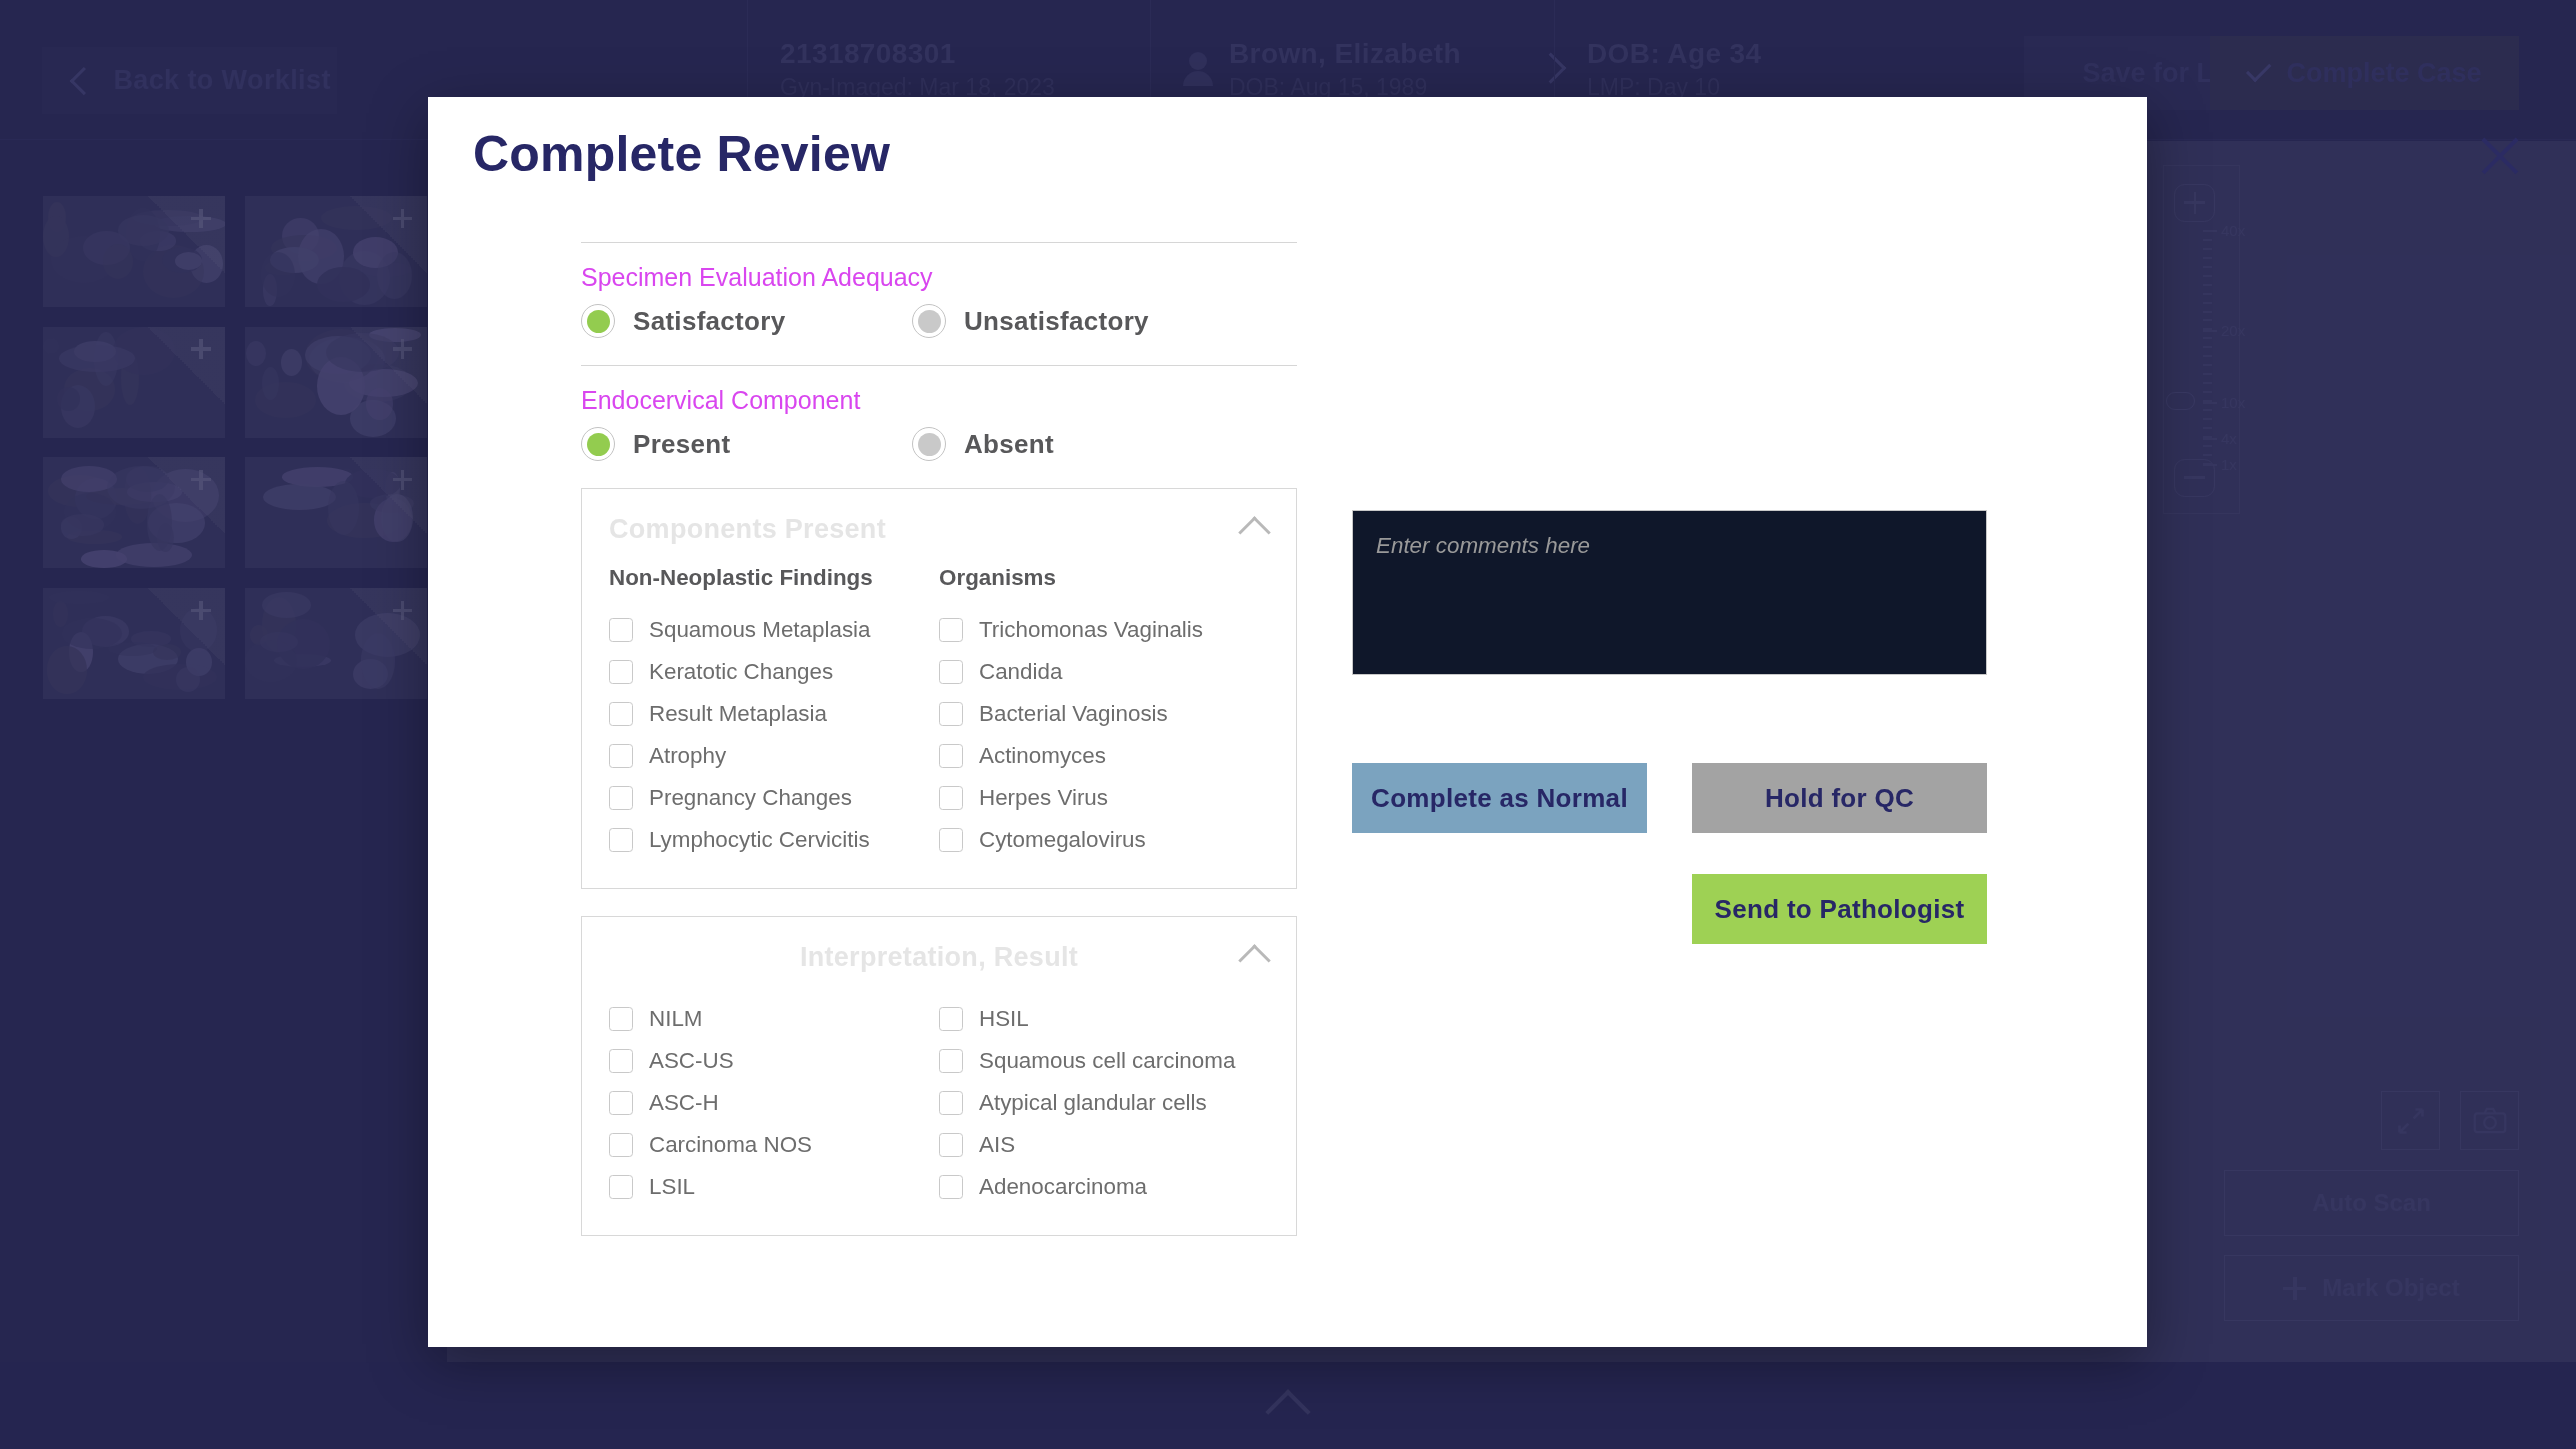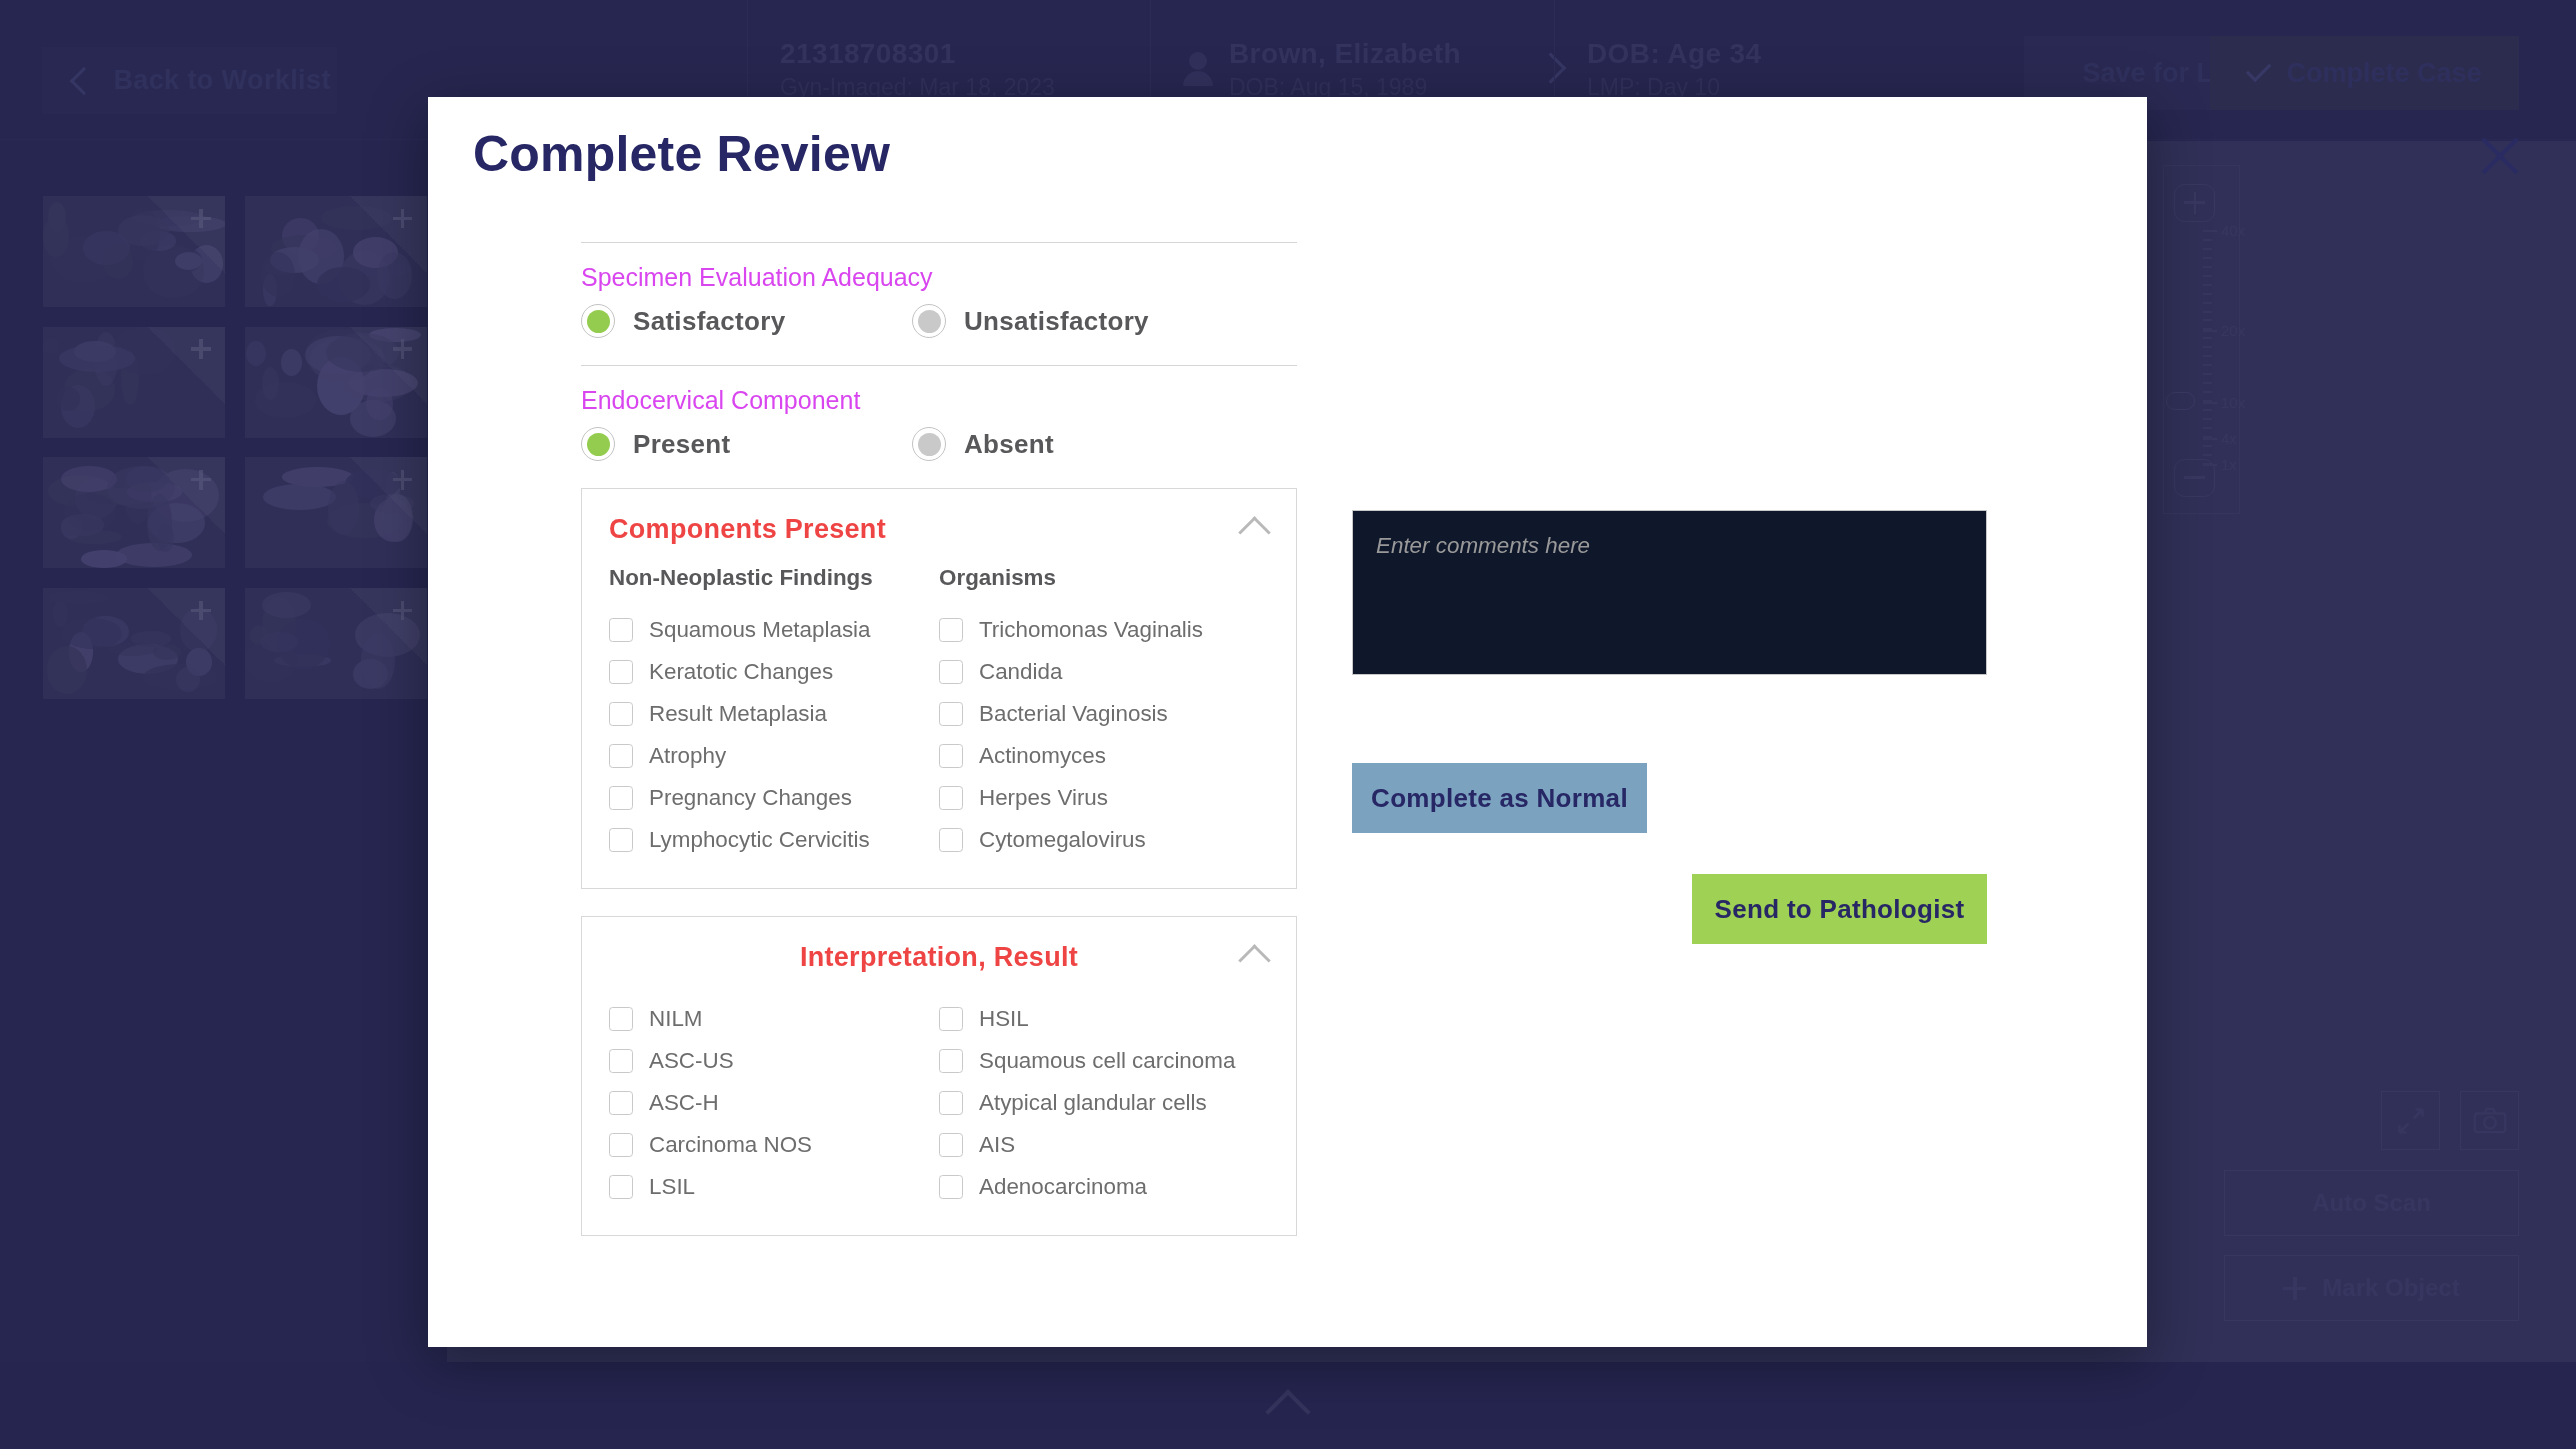--- a/index.html
+++ b/index.html
@@ -198,21 +198,21 @@
   }
   .radio i { width: 23px; height: 23px; border-radius:50%; display:block; }
   .radio.on i { background:#93cc4f; }
   .radio.off i { background:#c9c9c9; }
   .radio-label { font-size: 26px; font-weight:bold; color:#58585a; letter-spacing:0.3px; }
 
   .panel {
     border:0.9px solid #d8d8d8; width: 716px; padding: 25px 27px 27px;
     margin-top: 10.7px; position:relative;
   }
-  .panel-title { font-size: 27px; font-weight:bold; color:#ef4444; letter-spacing:0.3px; }
+  .panel-title { font-size: 27px; font-weight:bold; color:#e5e5e5; letter-spacing:0.3px; }
   .panel-chev {
     position:absolute; right: 30px; top: 32px;
     width: 23px; height: 23px;
     border-left:3.6px solid #b9b9b9; border-top:3.6px solid #b9b9b9;
     transform: rotate(45deg);
   }
   .panel-cols { display:flex; margin-top: 19.7px; }
   .panel-col { width: 50%; }
   .col-head { font-size: 22.4px; font-weight:bold; color:#58585a; margin-bottom: 18px; }
   .cb-row { display:flex; align-items:center; gap: 16px; height: 42px; }
@@ -656,18 +656,19 @@
           </div>
         </div>
       </div>
   </div>
 </div>
 
 <div id="right-col">
   <textarea id="comments" placeholder="Enter comments here" style=""></textarea>
   <div class="btn-row">
     <button class="action-btn btn-blue">Complete as Normal</button>
+    <button class="action-btn btn-gray">Hold for QC</button>
   </div>
   <div class="btn-row second">
     <button class="action-btn btn-green">Send to Pathologist</button>
   </div>
 </div>
 
 
 </body></html>

